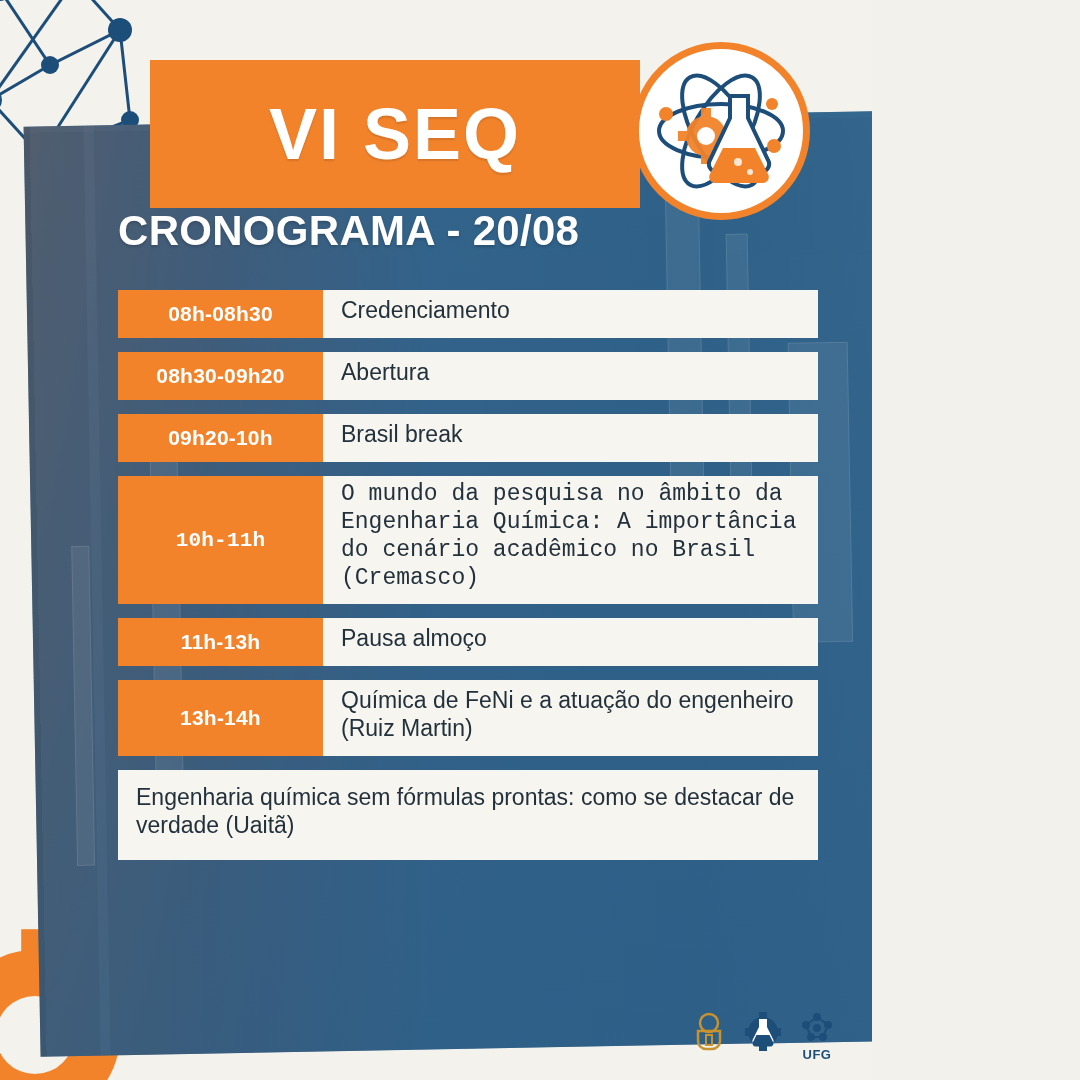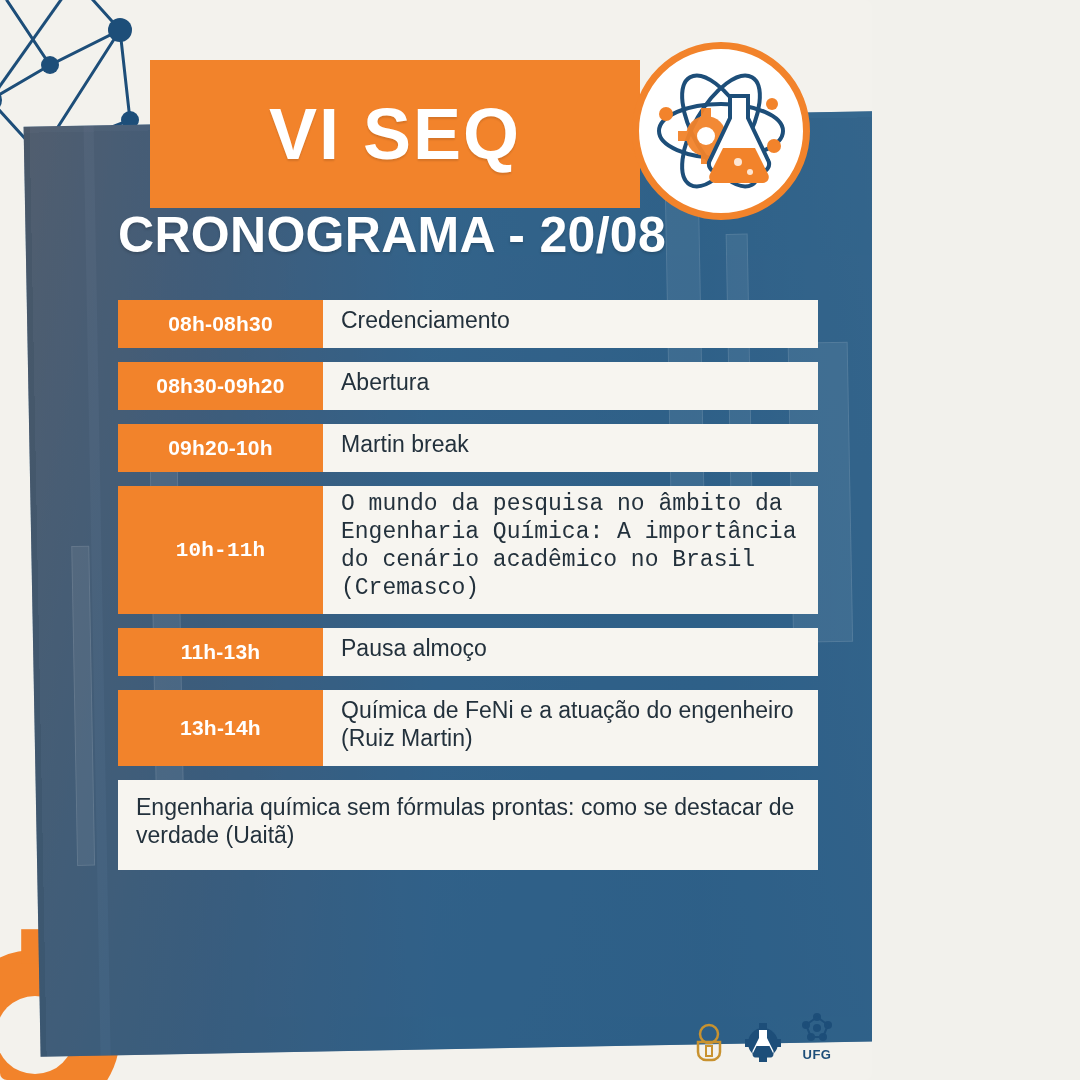--- a/index.html
+++ b/index.html
@@ -7,21 +7,20 @@
     width: 1080px; height: 1080px;
     font-family: "Liberation Sans", sans-serif;
     overflow: hidden;
     background: #f2f1ec;
   }
   #poster {
     position: relative;
     width: 872px; height: 1080px;
     background: #f3f2ed;
     overflow: hidden;
-    border-radius: 7px;
   }
 
   
   .deco { position: absolute; pointer-events: none; }
   .deco-tl { left: -20px; top: -30px; }
   .deco-r  { right: -30px; top: 250px; }
   .gear-bl {
     position: absolute; left: -80px; bottom: -70px;
     width: 230px; height: 230px;
   }
@@ -93,21 +92,21 @@
 
   
   .content {
     position: absolute;
     left: 118px; top: 205px;
     width: 700px;
     z-index: 5;
   }
   .subtitle {
     color: #fff;
-    font-size: 50px;
+    font-size: 42px;
     font-weight: bold;
     line-height: 1.22;
     letter-spacing: .3px;
     text-shadow: 0 2px 3px rgba(0,0,0,.18);
   }
 
   .schedule { margin-top: 34px; }
   .row {
     display: flex;
     align-items: stretch;
@@ -134,21 +133,21 @@
   }
   .row.h1r .time, .row.h1r .desc { min-height: 48px; }
   .row.h2r .time, .row.h2r .desc { min-height: 76px; }
   .row.h3r .time, .row.h3r .desc { min-height: 90px; }
   .row.h4r .time, .row.h4r .desc { min-height: 128px; font-family: Liberation Mono, monospace; }
 
   
   .footer-logos {
     position: absolute;
     right: 38px; bottom: 18px;
-    display: flex; align-items: flex-end; gap: 18px;
+    display: flex; gap: 18px;
     z-index: 8;
   }
   .logo { display: flex; flex-direction: column; align-items: center; }
   .ufg-label {
     color: #1d4e79; font-size: 13px; font-weight: bold; letter-spacing: .5px;
     margin-top: 2px;
   }
 </style>
 </head>
 <body>
@@ -263,21 +262,21 @@
         <div class="desc">Credenciamento</div>
       </div>
 
       <div class="row h1r">
         <div class="time">08h30-09h20</div>
         <div class="desc">Abertura</div>
       </div>
 
       <div class="row h1r">
         <div class="time">09h20-10h</div>
-        <div class="desc">Martin break</div>
+        <div class="desc">Brasil break</div>
       </div>
 
       <div class="row h4r">
         <div class="time">10h-11h</div>
         <div class="desc">O mundo da pesquisa no âmbito da Engenharia Química: A importância do cenário acadêmico no Brasil (Cremasco)</div>
       </div>
 
       <div class="row h1r">
         <div class="time">11h-13h</div>
         <div class="desc">Pausa almoço</div>

